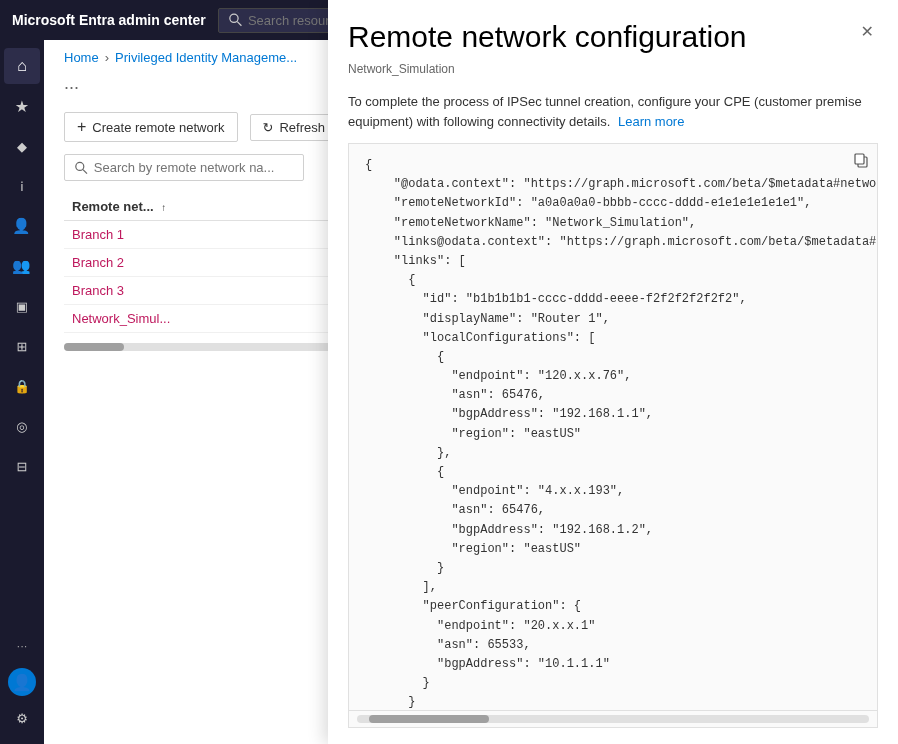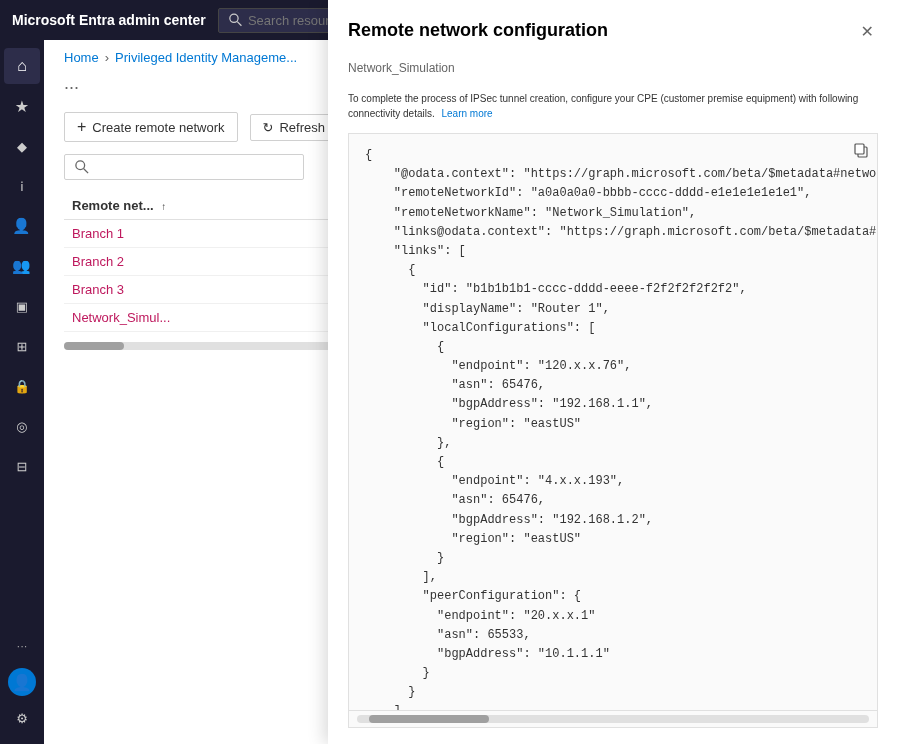--- a/index.html
+++ b/index.html
@@ -87,29 +87,29 @@
     .panel-overlay {
       position: fixed; top: 0; right: 0; bottom: 0; width: 570px;
       background: white; box-shadow: -4px 0 16px rgba(0,0,0,0.15);
       display: flex; flex-direction: column; z-index: 100;
     }
     .panel-header {
       display: flex; align-items: flex-start; justify-content: space-between;
       padding: 20px 20px 8px;
     }
     .panel-title-block { }
-    .panel-title { font-size: 18px; font-weight: 700; }
-    .panel-subtitle { font-size: 12px; color: #666; margin-top: 20px; }
+    .panel-title { font-size: 30px; font-weight: 400; }
+    .panel-subtitle { font-size: 12px; color: #666; margin-top: 8px; }
     .panel-close {
       cursor: pointer; font-size: 16px; color: #666; padding: 4px;
       border: none; background: none; line-height: 1;
     }
 
     
-    .panel-desc { padding: 8px 20px 12px; font-size: 10px; color: #333; line-height: 1.5; }
+    .panel-desc { padding: 8px 20px 12px; font-size: 13px; color: #333; line-height: 1.5; }
     .panel-desc a { color: #0078d4; text-decoration: none; }
 
     
     .code-container {
       margin: 0 20px 16px; flex: 1; overflow: hidden;
       border: 1px solid #e0e0e0; position: relative; display: flex; flex-direction: column;
     }
     .code-copy-btn {
       position: absolute; top: 8px; right: 8px; background: none; border: none;
       cursor: pointer; color: #666; font-size: 14px; z-index: 10;
@@ -191,20 +191,21 @@
       </button>
     </div>
 
 
     <div class="list-search">
       <div class="list-search-box">
         <svg width="14" height="14" viewBox="0 0 16 16" fill="none">
           <circle cx="6" cy="6" r="5" stroke="#666" stroke-width="1.5"></circle>
           <line x1="10" y1="10" x2="15" y2="15" stroke="#666" stroke-width="1.5"></line>
         </svg>
+        <input type="text" placeholder="Search by remote network na..." style="">
       </div>
     </div>
 
     <div class="table-container">
       <table>
         <thead>
           <tr>
             <th>
               <span>Remote net...</span>
               <span class="sort-icon">↑</span>

